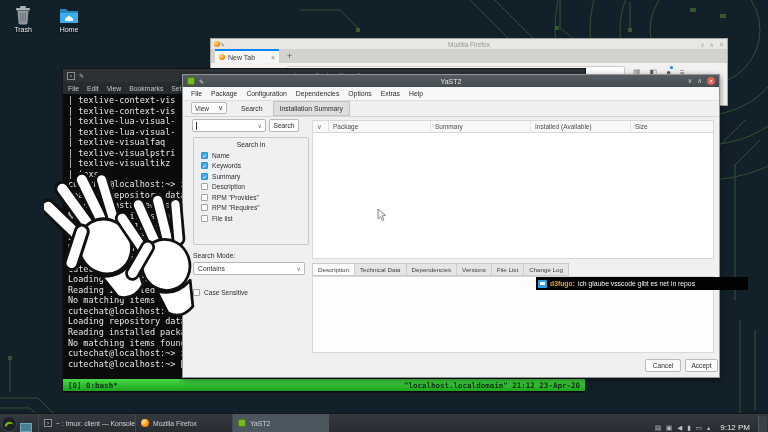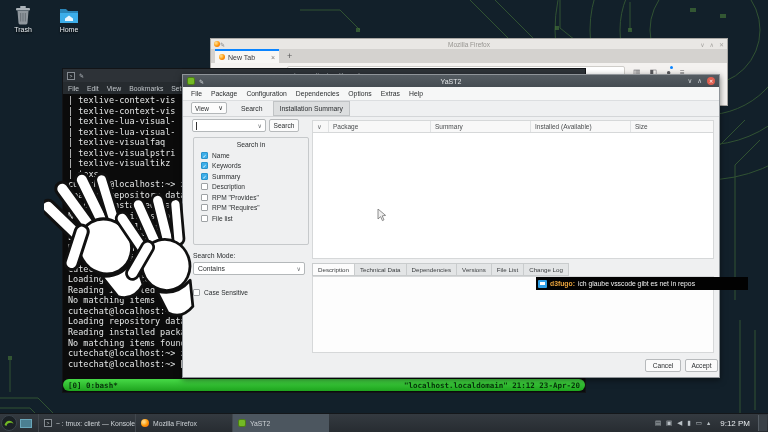--- a/index.html
+++ b/index.html
@@ -44,21 +44,21 @@
   .kon-appic{width:8px;height:8px;background:#23282c;border:1px solid #868c92;box-sizing:border-box;color:#c4cacf;font-size:5px;line-height:6px;text-align:center;}
   .kon-title-text{position:absolute;left:0;right:0;text-align:center;font-size:6.8px;color:#a9afb4;}
   .kon-menu{position:absolute;left:0;top:13px;right:0;height:12px;background:#262b2f;display:flex;align-items:center;gap:8px;
     padding-left:5px;font-size:6.8px;color:#c2c7cb;}
   .term{position:absolute;left:0;top:25px;right:0;height:286px;background:#0b0b0b;overflow:hidden;
     font-family:"DejaVu Sans Mono",monospace;font-size:8.5px;line-height:10.55px;color:#e4e6e6;padding:1px 0 0 5px;box-sizing:border-box;}
   .term div{white-space:pre;}
   .cursorblock{display:inline-block;width:5px;height:8px;background:#d8d8d8;vertical-align:-1px;}
   .tmuxbar{position:absolute;left:0;bottom:1px;right:0;height:12px;background:linear-gradient(#46d946,#1ea31e);
     display:flex;justify-content:space-between;align-items:center;font-family:"DejaVu Sans Mono",monospace;
-    font-size:7.5px;font-weight:bold;color:#07330b;padding:0 5px;border-radius:6px;}
+    font-size:7.5px;font-weight:bold;color:#07330b;padding:0 5px;}
 
   
   .yast{left:182px;top:74px;width:538px;height:304px;z-index:4;background:#eff0f1;border:1px solid #8f9499;box-shadow:0 2px 6px rgba(0,0,0,.5);}
   .y-title{position:absolute;left:0;top:0;right:0;height:12px;background:linear-gradient(#555c62,#454c52);
     display:flex;align-items:center;gap:4px;padding-left:4px;}
   .y-appic{width:8px;height:8px;background:#73ba25;border-radius:2px;border:1px solid #4c7e14;box-sizing:border-box;}
   .y-title-text{position:absolute;left:0;right:0;text-align:center;font-size:7px;color:#e4e7e9;}
   .y-ctl{position:absolute;right:4px;top:0;height:12px;display:flex;gap:5px;align-items:center;font-size:6.5px;color:#cfd3d6;}
   .y-close{width:8px;height:8px;border-radius:50%;background:#df5f50;color:#fff;font-size:5px;line-height:8px;text-align:center;}
   .y-menu{position:absolute;left:0;top:12px;right:0;height:13px;background:#f6f7f7;border-bottom:1px solid #dcdee0;
@@ -96,21 +96,21 @@
     display:flex;align-items:center;gap:3px;padding-left:2px;box-sizing:border-box;font-size:6.8px;}
   .chat-ic{width:9px;height:8px;background:#2e9fe6;border-radius:1px;position:relative;flex:0 0 auto;}
   .chat-ic:after{content:"";position:absolute;left:2px;top:2px;width:5px;height:3px;background:#fff;}
   .chat-user{color:#e8a33d;font-weight:bold;}
   .chat-msg{color:#f2f2f2;white-space:nowrap;}
   .hands{position:absolute;left:44px;top:143px;z-index:7;}
   .cursor{position:absolute;left:377px;top:209px;z-index:8;opacity:.85;}
 
   
   .bar{position:absolute;left:0;bottom:0;width:768px;height:18px;z-index:9;background:linear-gradient(#343a40,#272c31);
-    border-top:1px solid #14171a;display:flex;align-items:center;}
+    border-top:1px solid #14171a;display:flex;align-items:flex-end;}
   .launcher{width:16px;height:16px;margin-left:1px;flex:0 0 auto;}
   .pager{width:12px;height:9px;background:#4b7f91;border:1px solid #6aa7ba;box-sizing:border-box;margin-left:3px;flex:0 0 auto;}
   .task{width:97px;height:18px;display:flex;align-items:center;gap:4px;padding-left:5px;box-sizing:border-box;
     border-left:1px solid #41474d;font-size:6.8px;color:#ced3d7;white-space:nowrap;overflow:hidden;}
   .task.active{background:#4c565f;}
   .task .tic{flex:0 0 auto;}
   .tray{margin-left:auto;display:flex;gap:5px;align-items:center;color:#b9c0c5;font-size:6.5px;}
   .clock{font-size:8px;color:#e8ecef;margin:0 8px 0 10px;}
   .showdesk{width:8px;height:16px;background:#3a4147;border-left:1px solid #555d64;flex:0 0 auto;margin-right:1px;}
 </style>

